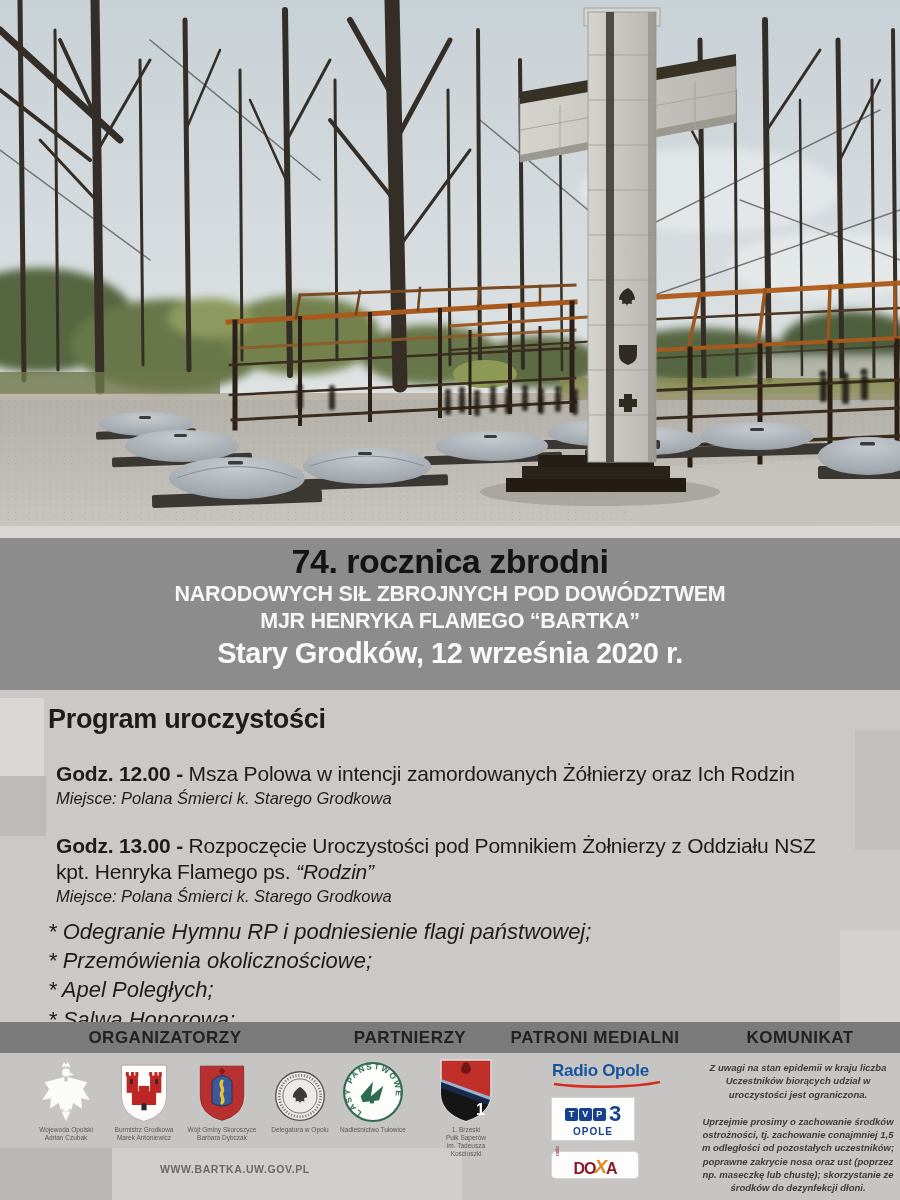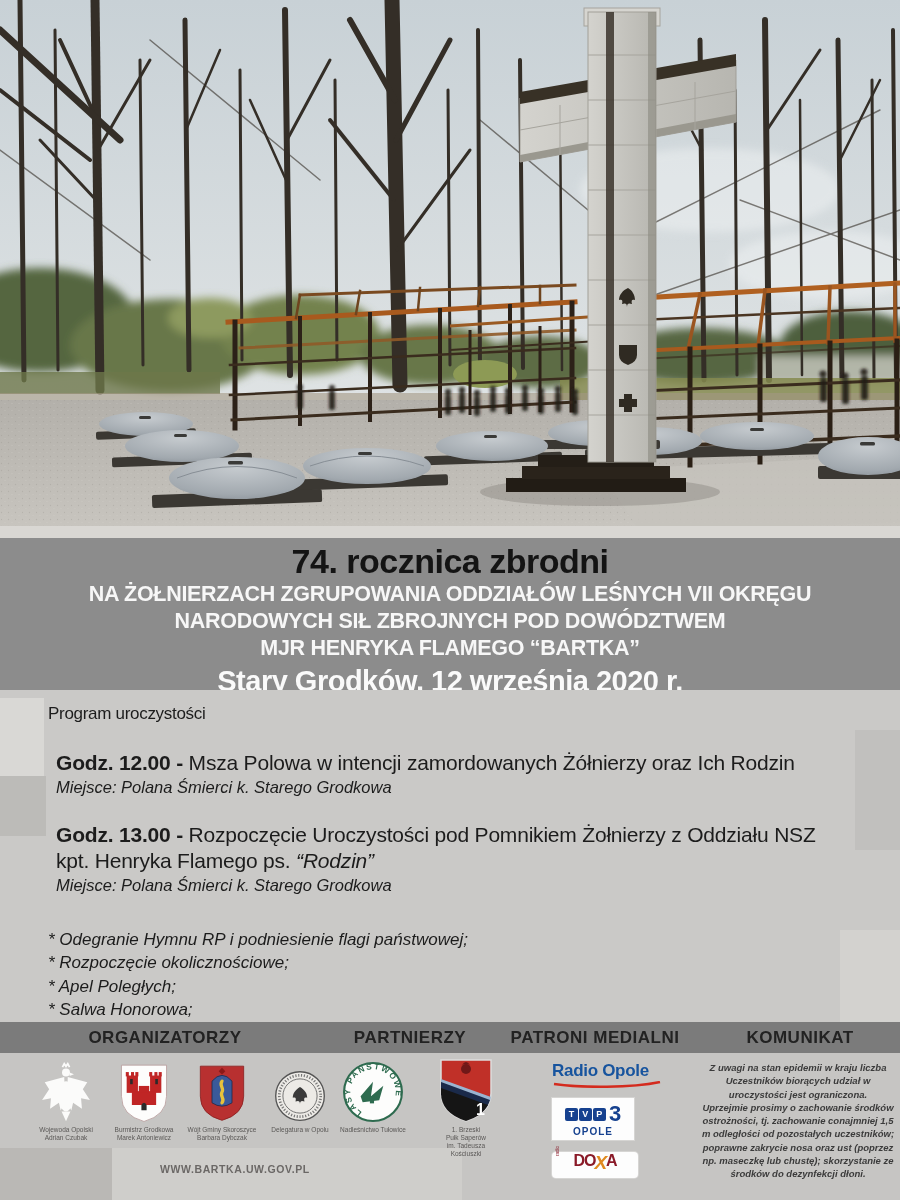--- a/index.html
+++ b/index.html
@@ -13,28 +13,28 @@
           background:#8c8c8c;display:flex;flex-direction:column;align-items:center;
           padding-top:6px;box-sizing:border-box;border-top:3px solid #d9d7d3;}
   .banner-title{font-size:34px;font-weight:bold;color:#141414;letter-spacing:-0.5px;line-height:1.05;}
   .banner-sub{font-size:21.5px;font-weight:bold;color:#f7f7f7;letter-spacing:-0.3px;line-height:1.18;margin-top:2px;}
   .banner-date{font-size:29px;font-weight:bold;color:#fafafa;letter-spacing:-0.5px;margin-top:3px;}
 
   
   .program{position:absolute;left:0;top:690px;width:900px;height:332px;background:#cac9c7;
            box-sizing:border-box;padding:14px 40px 0 48px;color:#1c1c1c;}
   .patch{position:absolute;}
-  .program-heading{font-size:17px;font-weight:normal;letter-spacing:-0.3px;}
+  .program-heading{font-size:27px;font-weight:bold;letter-spacing:-0.3px;}
   .event{margin-top:26px;margin-left:8px;}
   .event.second{margin-top:24px;}
   .event-line{font-size:21px;line-height:1.24;letter-spacing:-0.2px;}
   .event-time{font-weight:bold;}
   .event-place{font-size:16.5px;font-style:italic;line-height:1.2;margin-top:2px;}
   .nick{font-style:italic;}
-  .bullets{margin-top:34px;font-size:17px;font-style:italic;line-height:1.15;}
+  .bullets{margin-top:12px;font-size:22px;font-style:italic;line-height:1.15;}
   .bullets div{margin-top:4px;}
 
   
   .footer-strip{position:absolute;left:0;top:1022px;width:900px;height:31px;background:#7b7b7b;
                 display:flex;align-items:center;}
   .footer-strip .col{font-size:17px;font-weight:bold;color:#222;letter-spacing:0.5px;text-align:center;}
   .col.c1{width:330px;}.col.c2{width:160px;}.col.c3{width:210px;}.col.c4{width:200px;}
 
   .footer{position:absolute;left:0;top:1053px;width:900px;height:147px;background:#c6c5c3;}
   .fpatch1{left:0;top:95px;width:112px;height:52px;background:#bab8b5;}
@@ -51,28 +51,28 @@
   .radio-opole{display:flex;flex-direction:column;}
   .radio-opole-text{font-size:17px;font-weight:bold;color:#17549e;letter-spacing:-0.3px;}
   .tvp-box{margin-top:10px;background:#fdfdfd;width:74px;padding:5px 4px 3px 4px;
            display:flex;flex-direction:column;align-items:center;box-shadow:0 0 0 1px #d6d5d3;}
   .tvp-row{display:flex;align-items:center;gap:1px;}
   .tvp-letter{width:13px;height:13px;background:#16418f;color:#fff;font-size:9px;font-weight:bold;
               display:flex;align-items:center;justify-content:center;border-radius:2px;}
   .tvp-three{font-size:22px;font-weight:bold;color:#16418f;margin-left:2px;line-height:1;}
   .tvp-city{font-size:10px;font-weight:bold;color:#16418f;letter-spacing:1px;margin-top:1px;}
   .doxa-box{margin-top:12px;background:#fdfdfd;border-radius:4px;width:86px;height:26px;
-            display:flex;align-items:flex-start;justify-content:center;box-shadow:0 0 0 1px #d6d5d3;position:relative;}
+            display:flex;align-items:flex-end;justify-content:center;box-shadow:0 0 0 1px #d6d5d3;position:relative;}
   .doxa-radio{position:absolute;left:3px;top:4px;font-size:4.5px;color:#8a1a28;transform:rotate(-90deg);transform-origin:left top;}
   .doxa-do,.doxa-a{font-size:16px;font-weight:bold;color:#8a1a28;letter-spacing:-1px;}
   .doxa-x{font-size:19px;font-weight:bold;color:#e08a20;font-style:italic;margin:0 -1px;}
 
   .komunikat{position:absolute;left:700px;top:8px;width:196px;color:#3b3b3b;
              font-size:9.5px;font-weight:bold;font-style:italic;text-align:center;line-height:1.4;}
-  .komunikat .p2{text-align:center;}
+  .komunikat .p2{margin-top:14px;text-align:center;}
 
   .website{position:absolute;left:160px;top:110px;font-size:10.5px;font-weight:bold;
            color:#6b6866;letter-spacing:0.6px;}
 </style>
 </head>
 <body>
 
 <div class="poster">
 
   <div class="photo">
@@ -335,21 +335,20 @@
             <rect x="619" y="399" width="18" height="8"></rect>
         </g>
       </g>
 
       <rect x="0" y="526" width="900" height="9" fill="#d9d7d3"></rect>
     </svg>
   </div>
 
   <div class="banner">
     <div class="banner-title">74. rocznica zbrodni</div>
-    <div class="banner-sub">NA ŻOŁNIERZACH ZGRUPOWANIA ODDZIAŁÓW LEŚNYCH VII OKRĘGU</div>
     <div class="banner-sub">NARODOWYCH SIŁ ZBROJNYCH POD DOWÓDZTWEM</div>
     <div class="banner-sub">MJR HENRYKA FLAMEGO “BARTKA”</div>
     <div class="banner-date">Stary Grodków, 12 września 2020 r.</div>
   </div>
 
   <div class="program">
     <div class="patch" style="left:0;top:8px;width:44px;height:78px;background:#d9d8d5;"></div>
     <div class="patch" style="left:0;top:86px;width:46px;height:60px;background:#bcbbb8;"></div>
     <div class="patch" style="left:855px;top:40px;width:45px;height:120px;background:#c1c0be;"></div>
     <div class="patch" style="left:840px;top:240px;width:60px;height:92px;background:#d3d2cf;"></div>
@@ -366,21 +365,21 @@
     <div class="event second">
       <div class="event-line">
         <span class="event-time">Godz. 13.00 -</span><span> Rozpoczęcie Uroczystości pod Pomnikiem Żołnierzy z Oddziału NSZ</span><br>
         <span>kpt. Henryka Flamego ps. </span><span class="nick">“Rodzin”</span>
       </div>
       <div class="event-place">Miejsce: Polana Śmierci k. Starego Grodkowa</div>
     </div>
 
     <div class="bullets">
       <div>* Odegranie Hymnu RP i podniesienie flagi państwowej;</div>
-      <div>* Rozpoczęcie okolicznościowe;</div>
+      <div>* Przemówienia okolicznościowe;</div>
       <div>* Apel Poległych;</div>
       <div>* Salwa Honorowa;</div>
       <div>* Złożenie wiązanek kwiatów pod Pomnikiem</div>
     </div>
   </div>
 
   <div class="footer-strip">
     <div class="col c1">ORGANIZATORZY</div>
     <div class="col c2">PARTNIERZY</div>
     <div class="col c3">PATRONI MEDIALNI</div>

